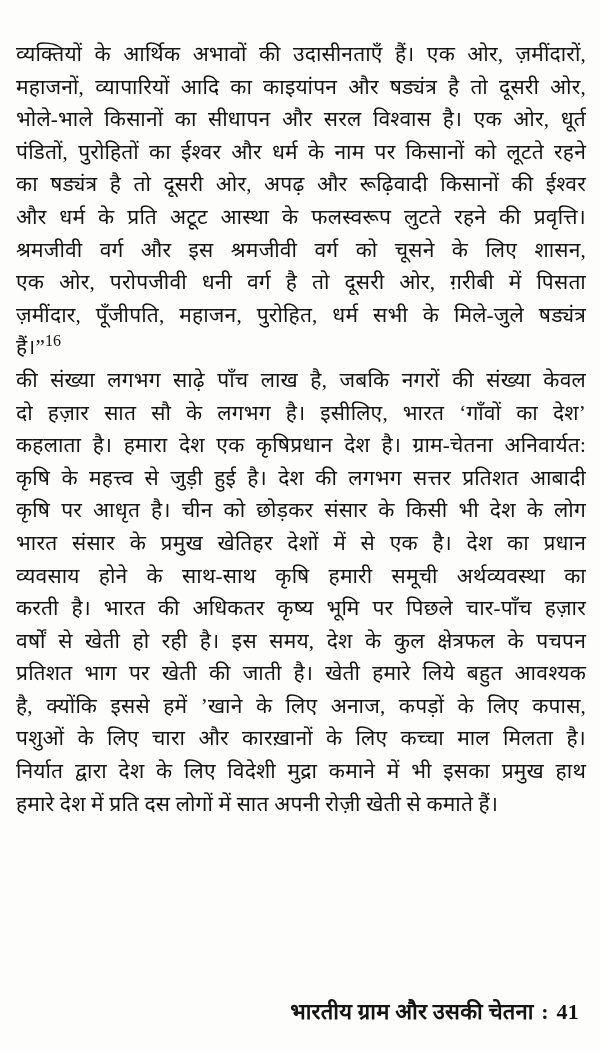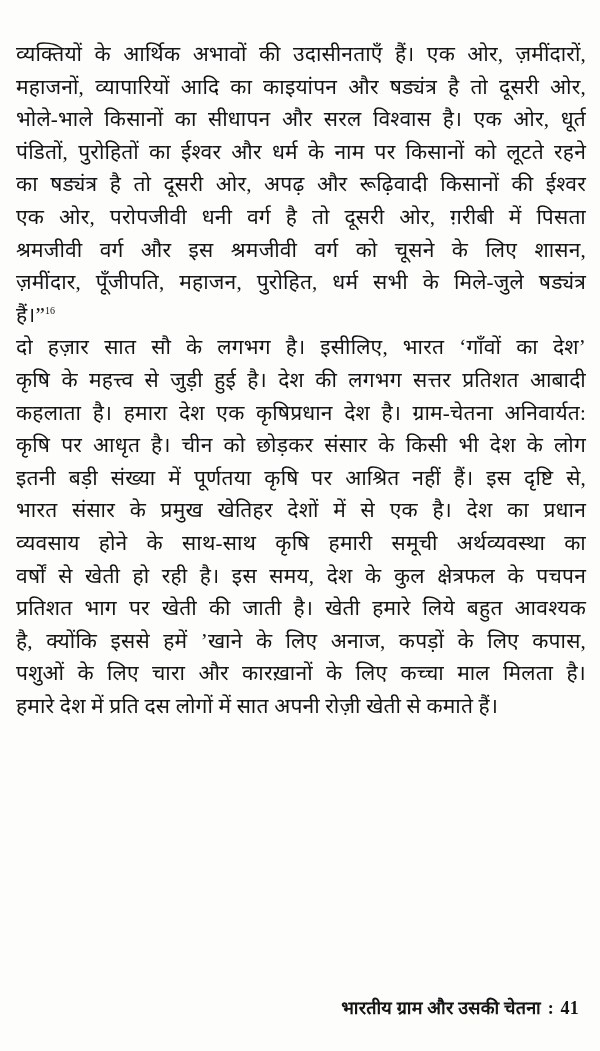--- a/index.html
+++ b/index.html
@@ -32,67 +32,70 @@
     letter-spacing: 0.2px;
   }
   .line.last {
     text-align-last: left;
     white-space: normal;
   }
   .line.indent {
     text-indent: 30px;
   }
   .fn-marker {
-    font-size: 10px;
+    font-size: 16px;
     vertical-align: super;
     line-height: 0;
     letter-spacing: 0;
   }
   .footer {
     position: absolute;
     top: 995px;
     right: 20px;
     font-weight: bold;
-    font-size: 18px;
+    font-size: 22px;
     letter-spacing: 0.2px;
   }
   .footer span { padding: 0 1px; }
 </style>
 </head>
 <body>
 
 <div class="page">
   <div class="body-text">
 
     <div>
       <div class="line">व्यक्तियों के आर्थिक अभावों की उदासीनताएँ हैं। एक ओर, ज़मींदारों,</div>
       <div class="line">महाजनों, व्यापारियों आदि का काइयांपन और षड्यंत्र है तो दूसरी ओर,</div>
       <div class="line">भोले-भाले किसानों का सीधापन और सरल विश्वास है। एक ओर, धूर्त</div>
       <div class="line">पंडितों, पुरोहितों का ईश्वर और धर्म के नाम पर किसानों को लूटते रहने</div>
       <div class="line">का षड्यंत्र है तो दूसरी ओर, अपढ़ और रूढ़िवादी किसानों की ईश्वर</div>
+      <div class="line">और धर्म के प्रति अटूट आस्था के फलस्वरूप लुटते रहने की प्रवृत्ति।</div>
+      <div class="line">श्रमजीवी वर्ग और इस श्रमजीवी वर्ग को चूसने के लिए शासन,</div>
       <div class="line">एक ओर, परोपजीवी धनी वर्ग है तो दूसरी ओर, ग़रीबी में पिसता</div>
-      <div class="line">श्रमजीवी वर्ग और इस श्रमजीवी वर्ग को चूसने के लिए शासन,</div>
       <div class="line">ज़मींदार, पूँजीपति, महाजन, पुरोहित, धर्म सभी के मिले-जुले षड्यंत्र</div>
       <div class="line last">
         <span>हैं।”</span><span class="fn-marker">16</span>
       </div>
     </div>
 
     <div>
+      <div class="line">की संख्या लगभग साढ़े पाँच लाख है, जबकि नगरों की संख्या केवल</div>
       <div class="line">दो हज़ार सात सौ के लगभग है। इसीलिए, भारत ‘गाँवों का देश’</div>
+      <div class="line">कहलाता है। हमारा देश एक कृषिप्रधान देश है। ग्राम-चेतना अनिवार्यत:</div>
       <div class="line">कृषि के महत्त्व से जुड़ी हुई है। देश की लगभग सत्तर प्रतिशत आबादी</div>
-      <div class="line">कहलाता है। हमारा देश एक कृषिप्रधान देश है। ग्राम-चेतना अनिवार्यत:</div>
       <div class="line">कृषि पर आधृत है। चीन को छोड़कर संसार के किसी भी देश के लोग</div>
-      <div class="line">इतनी बड़ी संख्या में पूर्णतया कृषि पर आश्रित नहीं हैं। इस दृष्टि से,</div>
       <div class="line">भारत संसार के प्रमुख खेतिहर देशों में से एक है। देश का प्रधान</div>
       <div class="line">व्यवसाय होने के साथ-साथ कृषि हमारी समूची अर्थव्यवस्था का</div>
+      <div class="line">करती है। भारत की अधिकतर कृष्य भूमि पर पिछले चार-पाँच हज़ार</div>
       <div class="line">वर्षों से खेती हो रही है। इस समय, देश के कुल क्षेत्रफल के पचपन</div>
       <div class="line">प्रतिशत भाग पर खेती की जाती है। खेती हमारे लिये बहुत आवश्यक</div>
       <div class="line">है, क्योंकि इससे हमें ’खाने के लिए अनाज, कपड़ों के लिए कपास,</div>
       <div class="line">पशुओं के लिए चारा और कारख़ानों के लिए कच्चा माल मिलता है।</div>
+      <div class="line">निर्यात द्वारा देश के लिए विदेशी मुद्रा कमाने में भी इसका प्रमुख हाथ</div>
       <div class="line last">हमारे देश में प्रति दस लोगों में सात अपनी रोज़ी खेती से कमाते हैं।</div>
     </div>
 
   </div>
 
   <div class="footer">
     <span>भारतीय ग्राम और उसकी चेतना</span><span> : </span><span>41</span>
   </div>
 </div>
 

